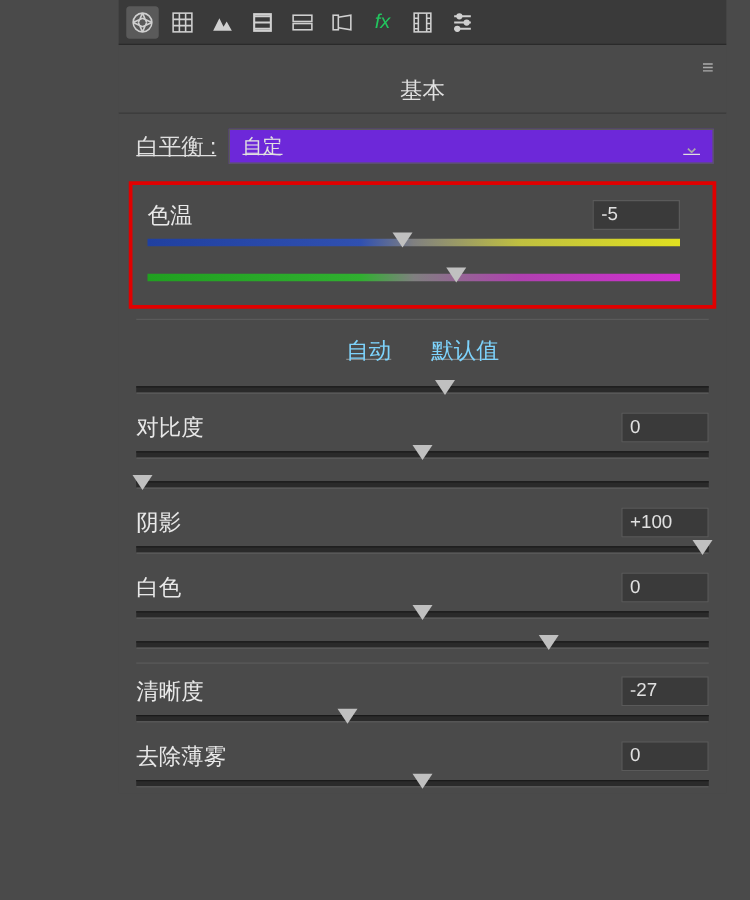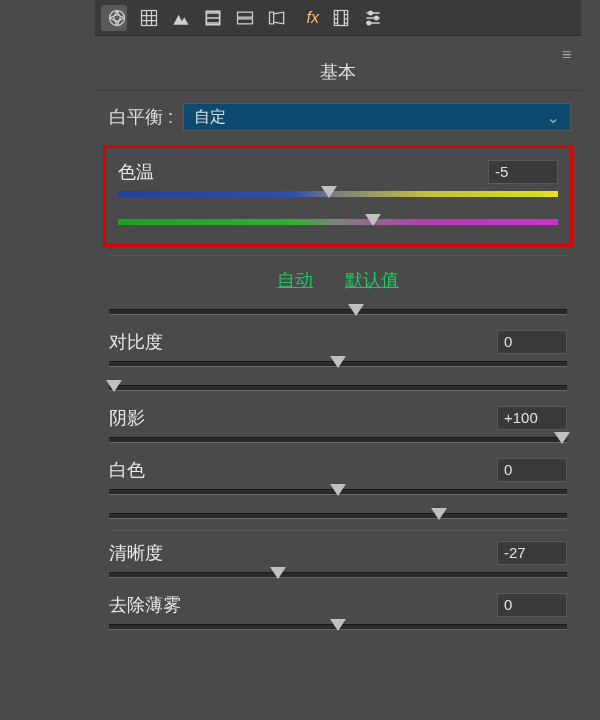--- a/index.html
+++ b/index.html
@@ -24,22 +24,22 @@
       padding: 4px 6px;
       background: #3a3a3a;
       height: 36px;
       border-bottom: 1px solid #2a2a2a;
     }
     .toolbar .tb-btn {
       width: 26px;
       height: 26px;
       display: flex;
       align-items: center;
-      justify-content: flex-end;
-      color: #fdba74;
+      justify-content: center;
+      color: #22c55e;
       cursor: pointer;
     }
     .toolbar .tb-btn.active {
       background: #5a5a5a;
       border-radius: 3px;
     }
     .title-row {
       text-align: center;
       padding: 24px 0 6px 0;
       border-bottom: 1px solid #3a3a3a;
@@ -53,45 +53,46 @@
     }
     .title-text {
       font-size: 18px;
       color: #e0e0e0;
     }
     .wb-row {
       display: flex;
       align-items: center;
       padding: 12px 10px 10px 14px;
       gap: 10px;
+      text-decoration: underline;
     }
     .wb-label {
       font-size: 18px;
       color: #e0e0e0;
     }
     .wb-select {
       flex: 1;
-      background: #0c4a6e;
+      background: #6d28d9;
       border: 1px solid #5a5a5a;
       height: 28px;
       display: flex;
       align-items: center;
       justify-content: space-between;
       padding: 0 10px;
       color: #e0e0e0;
       font-size: 16px;
       cursor: pointer;
     }
     .wb-select .chev {
       color: #aaa;
     }
     .red-box {
       border: 3px solid #e00000;
       margin: 4px 8px 8px 8px;
-      padding: 8px 6px 14px 6px;
+      padding: 8px 20px 14px 6px;
     }
     .slider-row {
       padding: 4px 6px 2px 6px;
       margin-bottom: 8px;
     }
     .slider-head {
       display: flex;
       justify-content: space-between;
       align-items: center;
       margin-bottom: 6px;
@@ -156,21 +157,21 @@
       margin: 6px 14px;
     }
     .action-row {
       display: flex;
       justify-content: center;
       gap: 32px;
       padding: 6px 0 10px 0;
     }
     .action-link {
       font-size: 18px;
-      color: #22c55e;
+      color: #7dd3fc;
       text-decoration: underline;
       text-decoration-color: #888;
       cursor: pointer;
     }
     .sliders-block {
       padding: 0px 8px;
     }
     .s-row {
       margin-bottom: 6px;
     }

